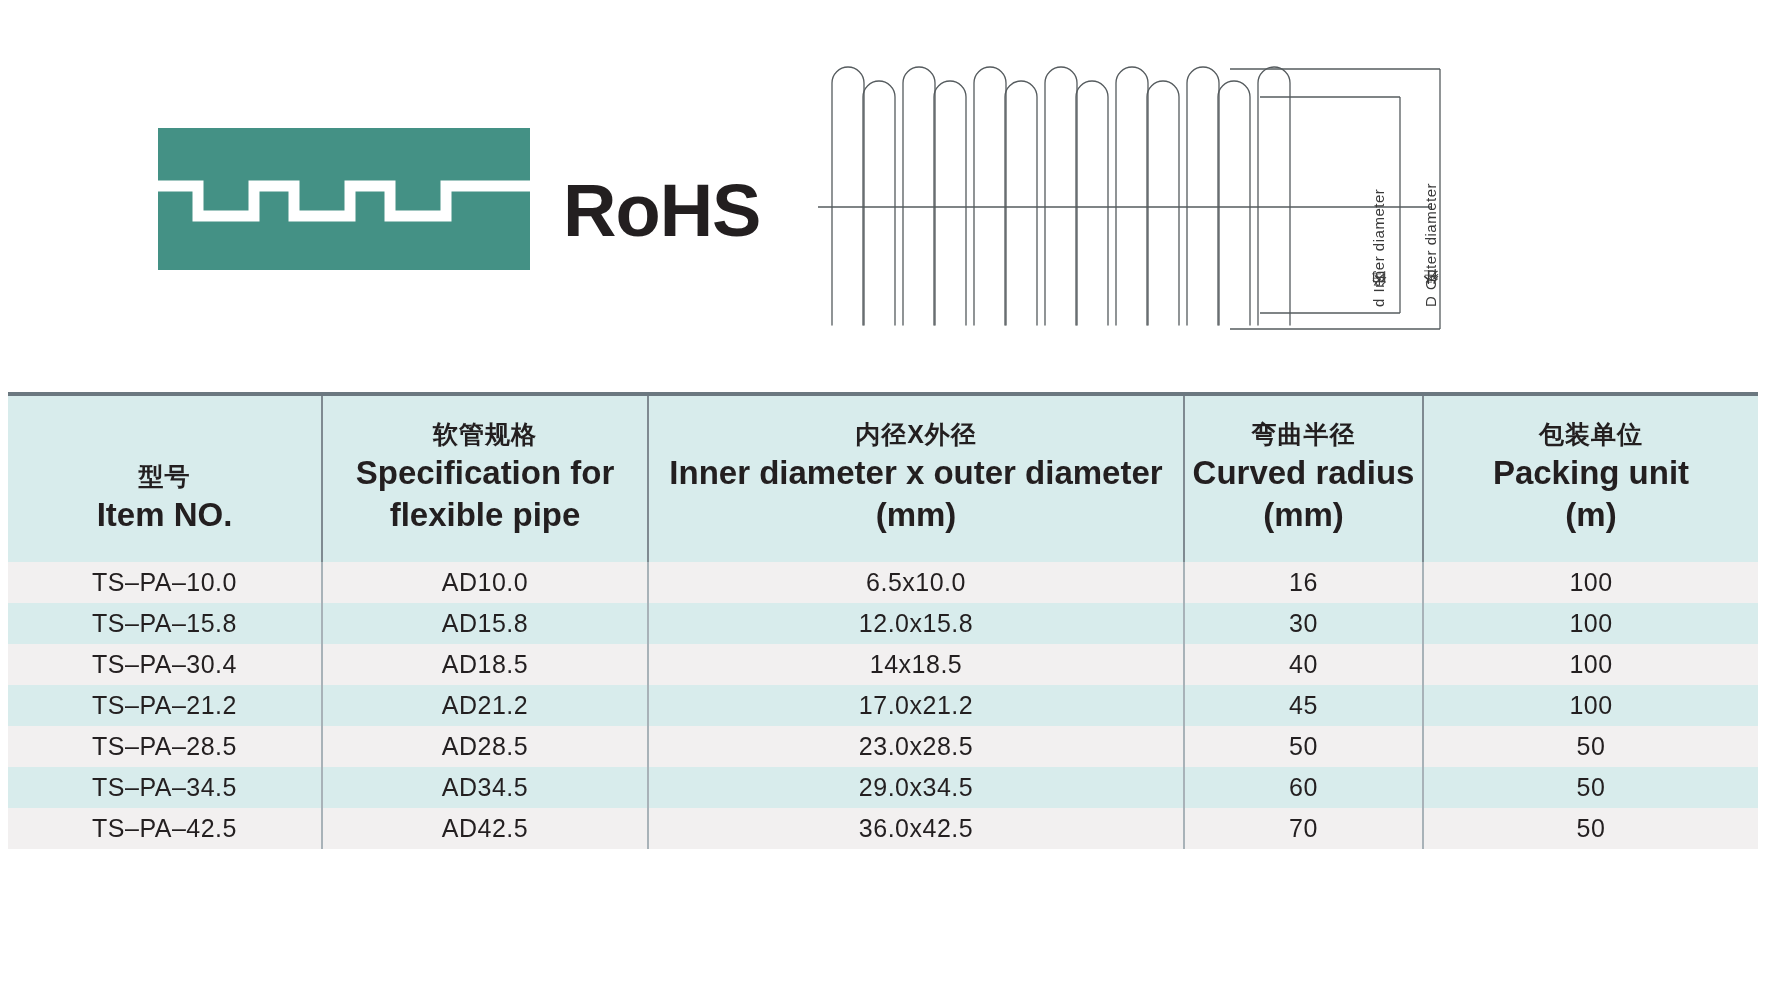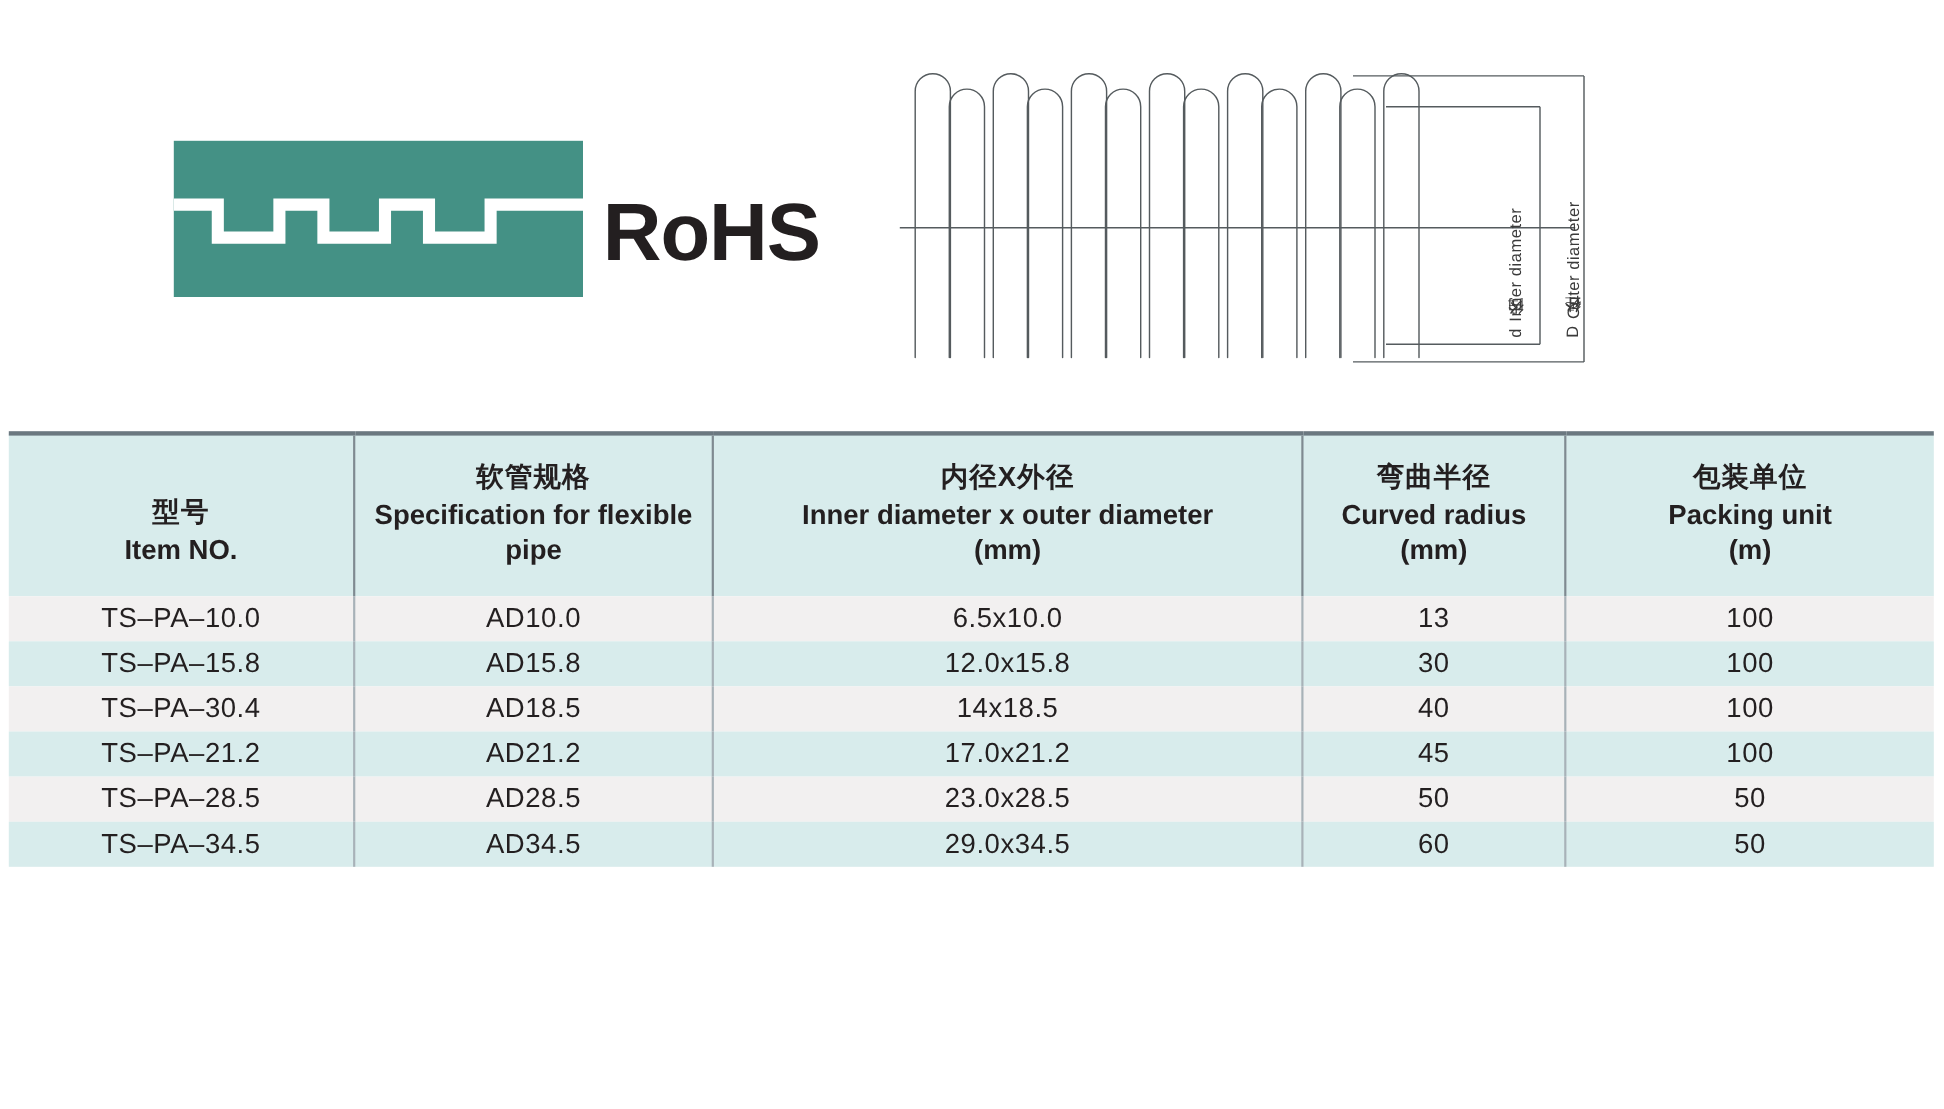--- a/index.html
+++ b/index.html
@@ -31,21 +31,21 @@
   }
   .rohs-wave {
     position: absolute;
     left: 0;
     top: 36px;
     width: 372px;
     height: 66px;
   }
   #rohs-text {
     position: absolute;
-    left: 548px;
+    left: 563px;
     top: 174px;
     font-size: 74px;
     font-weight: bold;
     letter-spacing: -1px;
     line-height: 1;
     color: #231f20;
     white-space: nowrap;
   }
 
   
@@ -107,21 +107,21 @@
   #spec-table thead th:first-child { border-left: none; }
   #spec-table thead th .cn {
     display: block;
     font-size: 25px;
     font-weight: bold;
     letter-spacing: 1px;
     margin-bottom: 2px;
   }
   #spec-table thead th .en {
     display: block;
-    font-size: 25px;
+    font-size: 33px;
     font-weight: bold;
   }
 
   #spec-table tbody td {
     text-align: center;
     font-size: 25px;
     padding: 4px 16px;
     height: 33px;
     border-left: 2px solid #a8b2b8;
     color: #231f20;
@@ -211,21 +211,21 @@
         <span class="en">Packing unit</span>
         <span class="en">(m)</span>
       </th>
     </tr>
   </thead>
   <tbody id="spec-table-body">
       <tr>
         <td>TS–PA–10.0</td>
         <td>AD10.0</td>
         <td>6.5x10.0</td>
-        <td>13</td>
+        <td>16</td>
         <td>100</td>
       </tr>
       <tr>
         <td>TS–PA–15.8</td>
         <td>AD15.8</td>
         <td>12.0x15.8</td>
         <td>30</td>
         <td>100</td>
       </tr>
       <tr>
@@ -249,14 +249,21 @@
         <td>50</td>
         <td>50</td>
       </tr>
       <tr>
         <td>TS–PA–34.5</td>
         <td>AD34.5</td>
         <td>29.0x34.5</td>
         <td>60</td>
         <td>50</td>
       </tr>
+      <tr>
+        <td>TS–PA–42.5</td>
+        <td>AD42.5</td>
+        <td>36.0x42.5</td>
+        <td>70</td>
+        <td>50</td>
+      </tr>
     </tbody>
 </table>
 
 </body></html>

